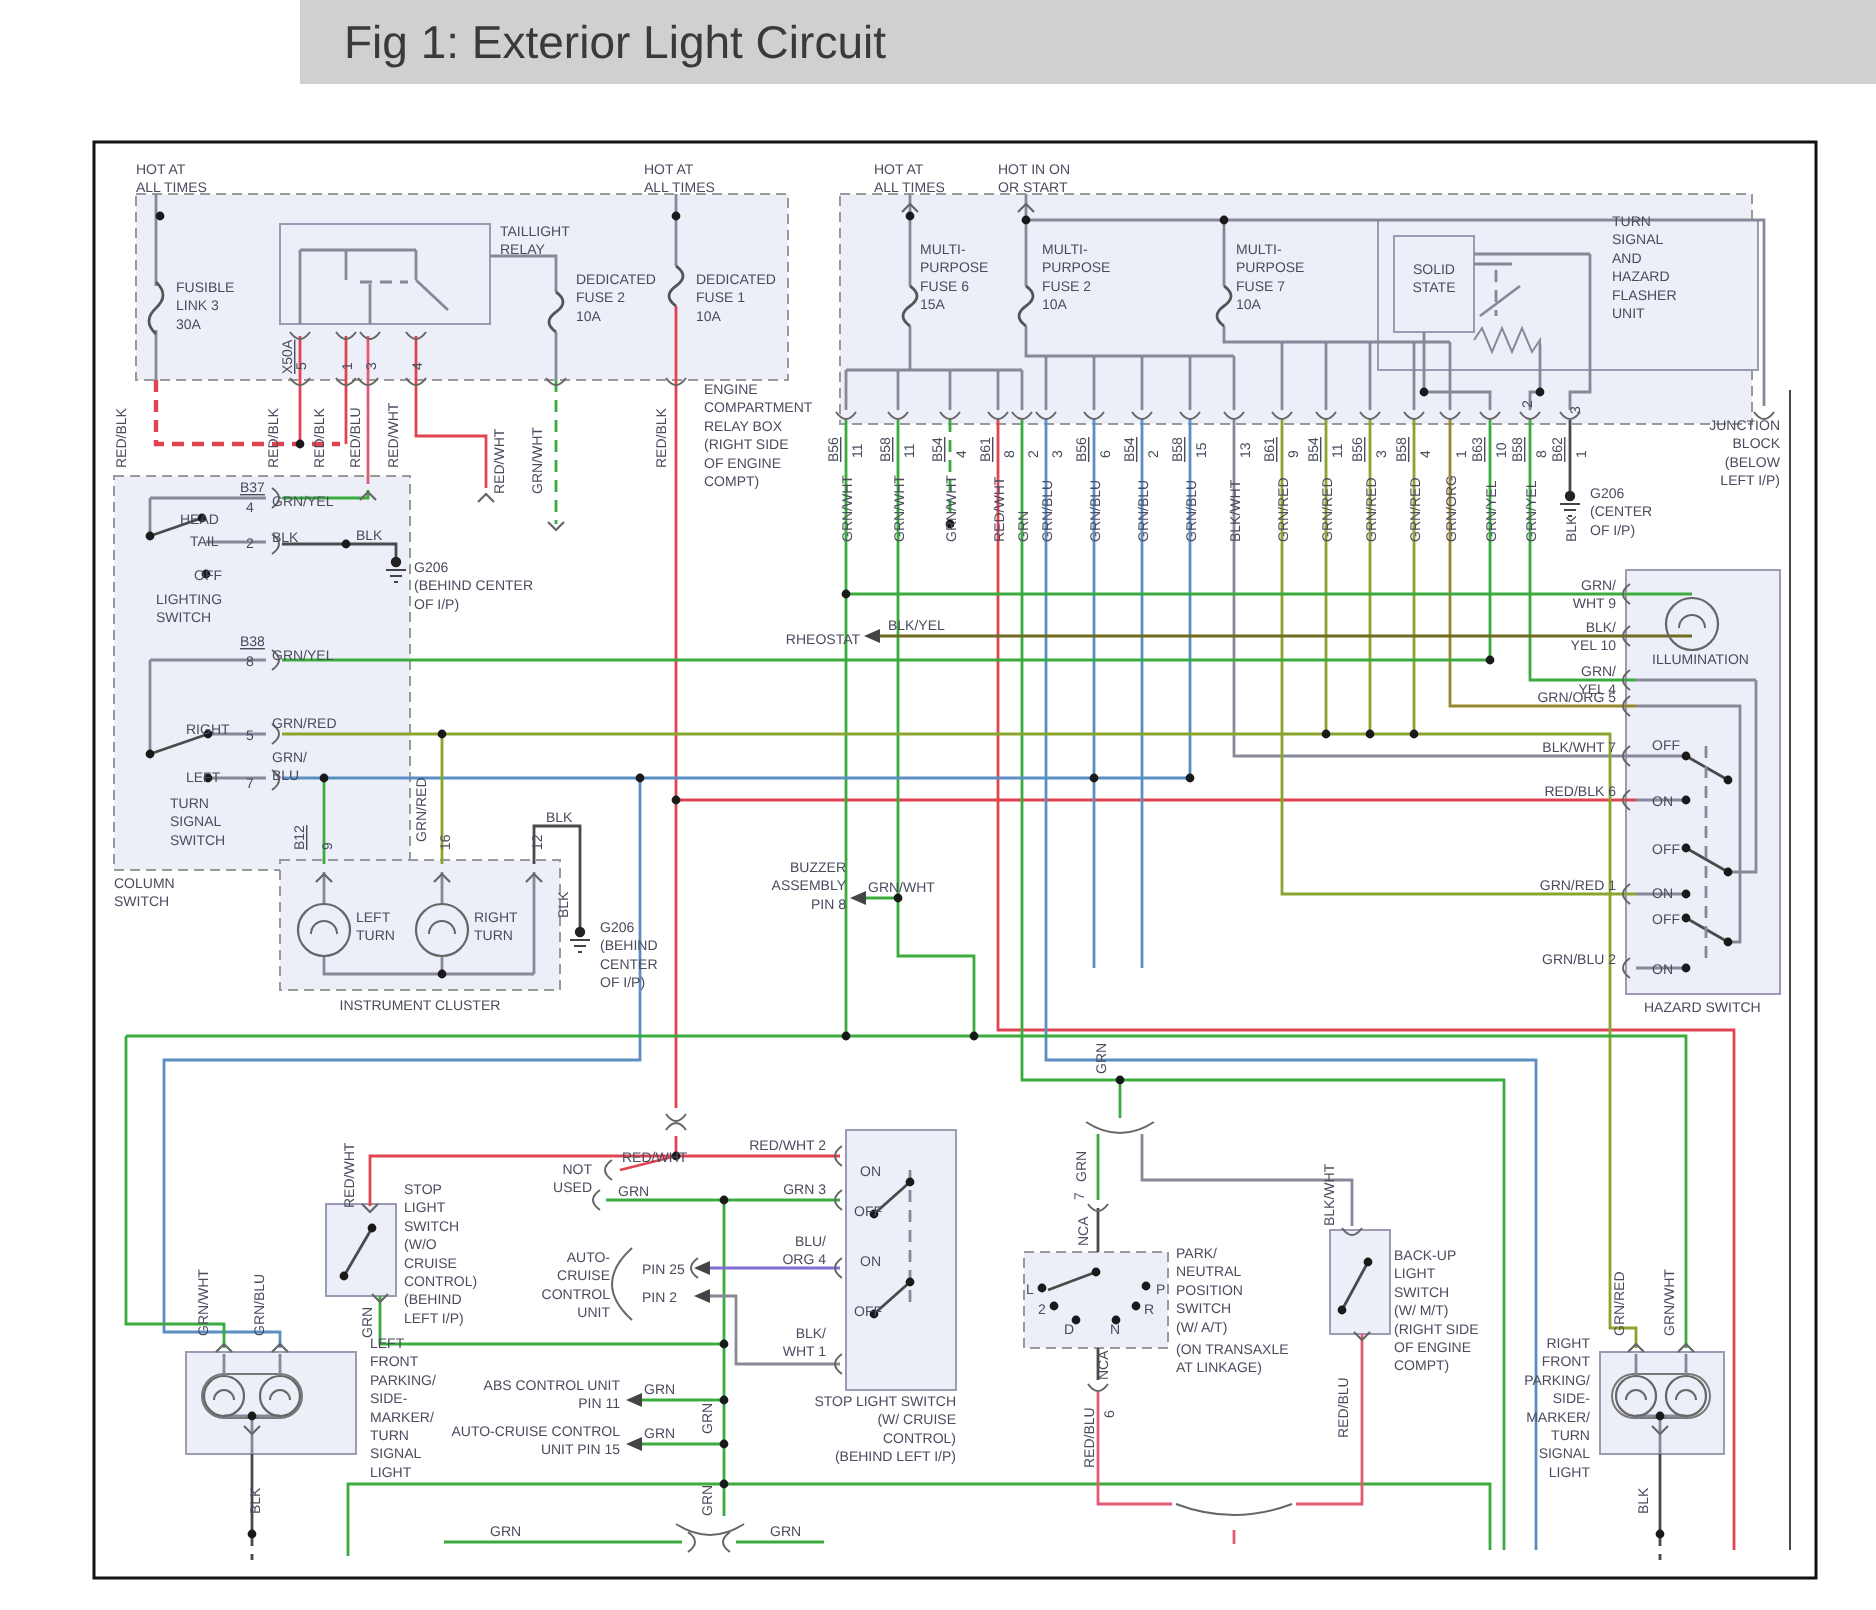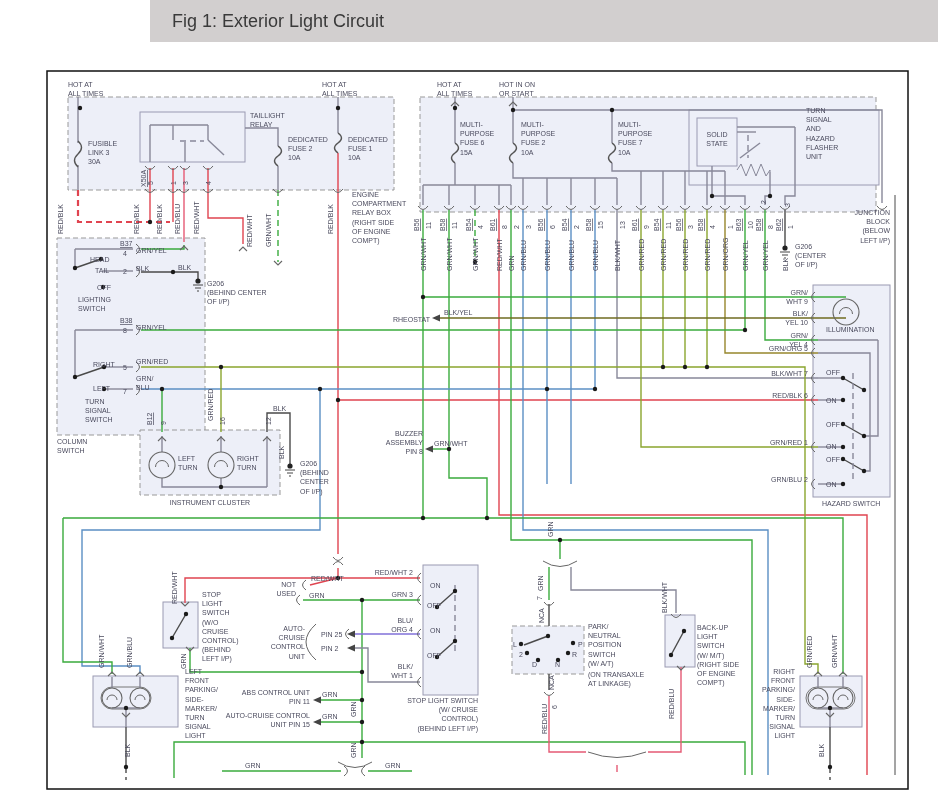--- a/index.html
+++ b/index.html
@@ -1,18 +1,18 @@
 <!DOCTYPE html>
 <html><head>
 <meta charset="utf-8">
 <style>
   html,body{margin:0;padding:0;background:#fff;}
   body{width:938px;height:805px;position:relative;font-family:"Liberation Sans",sans-serif;overflow:hidden;}
   .titlebar{position:absolute;left:150px;top:0;width:788px;height:42px;background:#d2cfcf;}
-  .titlebar span{display:inline-block;padding-left:22px;line-height:42px;font-size:18px;color:#3a3a3a;}
+  .titlebar span{display:inline-block;padding-left:22px;line-height:42px;font-size:23px;color:#3a3a3a;}
   #diag{position:absolute;left:0;top:0;}
   svg text{font-family:"Liberation Sans",sans-serif;}
 </style>
 </head>
 <body>
 
 <div class="titlebar">
   <span>Fig 1: Exterior Light Circuit</span>
 </div>
 

